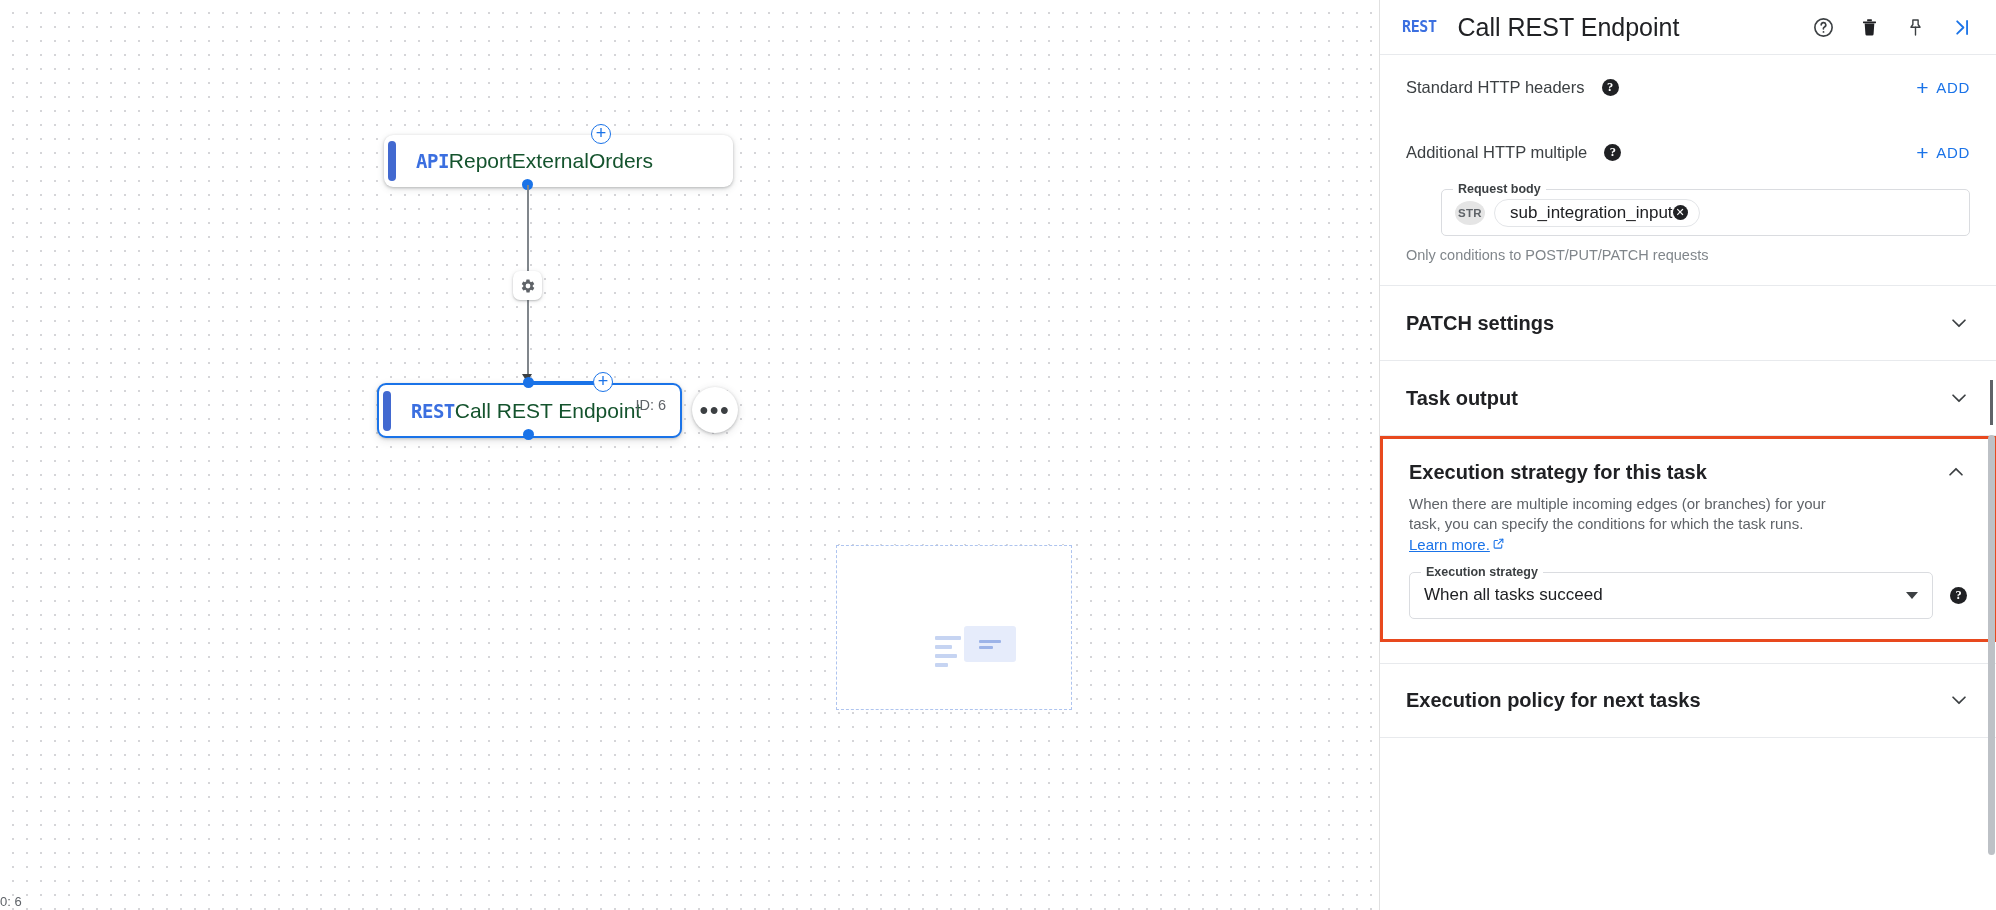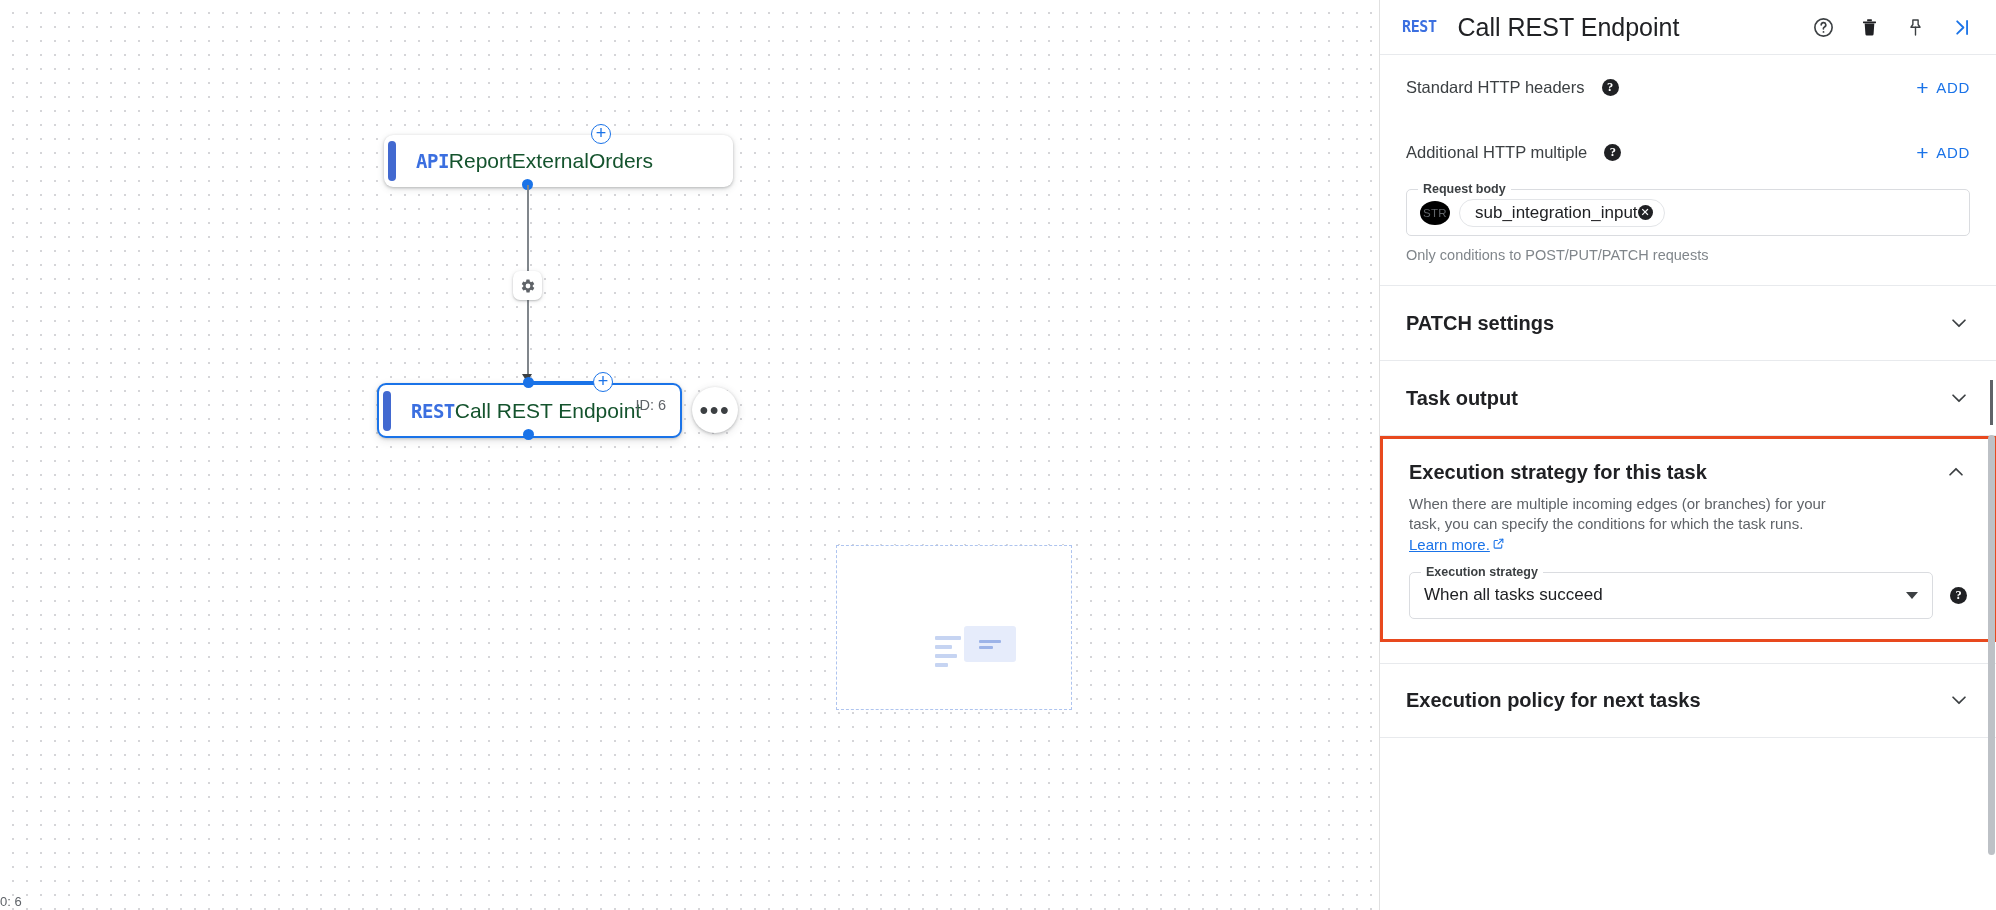--- a/index.html
+++ b/index.html
@@ -162,30 +162,30 @@
   .row .spacer { flex: 1 1 auto; }
   .addbtn {
     display: flex; align-items: center; color: #1a73e8;
     font-size: 15px; font-weight: 500; letter-spacing: .7px;
   }
   .addbtn .pl { font-size: 21px; font-weight: 400; margin-right: 7px; line-height: 1; }
 
   .field-wrap { padding: 4px 26px 0 26px; position: relative; }
   .outlined {
     position: relative; border: 1px solid #dadce0; border-radius: 5px;
-    height: 47px; display: flex; align-items: center; padding: 0 13px;
+    height: 47px; display: flex; align-items: center; padding: 0 13px; margin-left: 35px;
   }
   .outlined > legend, .flabel {
     position: absolute; top: -8px; left: 11px; background: #fff;
     padding: 0 5px; font-size: 12.5px; color: #3c4043; font-weight: 700;
   }
   .chip-str {
     width: 30px; height: 24px; border-radius: 50%;
-    background: #000000; color: #5f6368;
-    font-size: 11.5px; font-weight: 400; letter-spacing: .3px;
+    background: #e5e5e5; color: #5f6368;
+    font-size: 11.5px; font-weight: 700; letter-spacing: .3px;
     display: flex; align-items: center; justify-content: center; flex: 0 0 auto;
   }
   .chip-val {
     display: flex; align-items: center; 
     border: 1px solid #e3e5e8; border-radius: 15px;
     padding: 3px 11px 3px 15px; margin-left: 9px; background: #fff;
   }
   .chip-val .txt { font-size: 17px; color: #202124; }
   .chip-x {
     width: 15px; height: 15px; border-radius: 50%; background: #202124;

